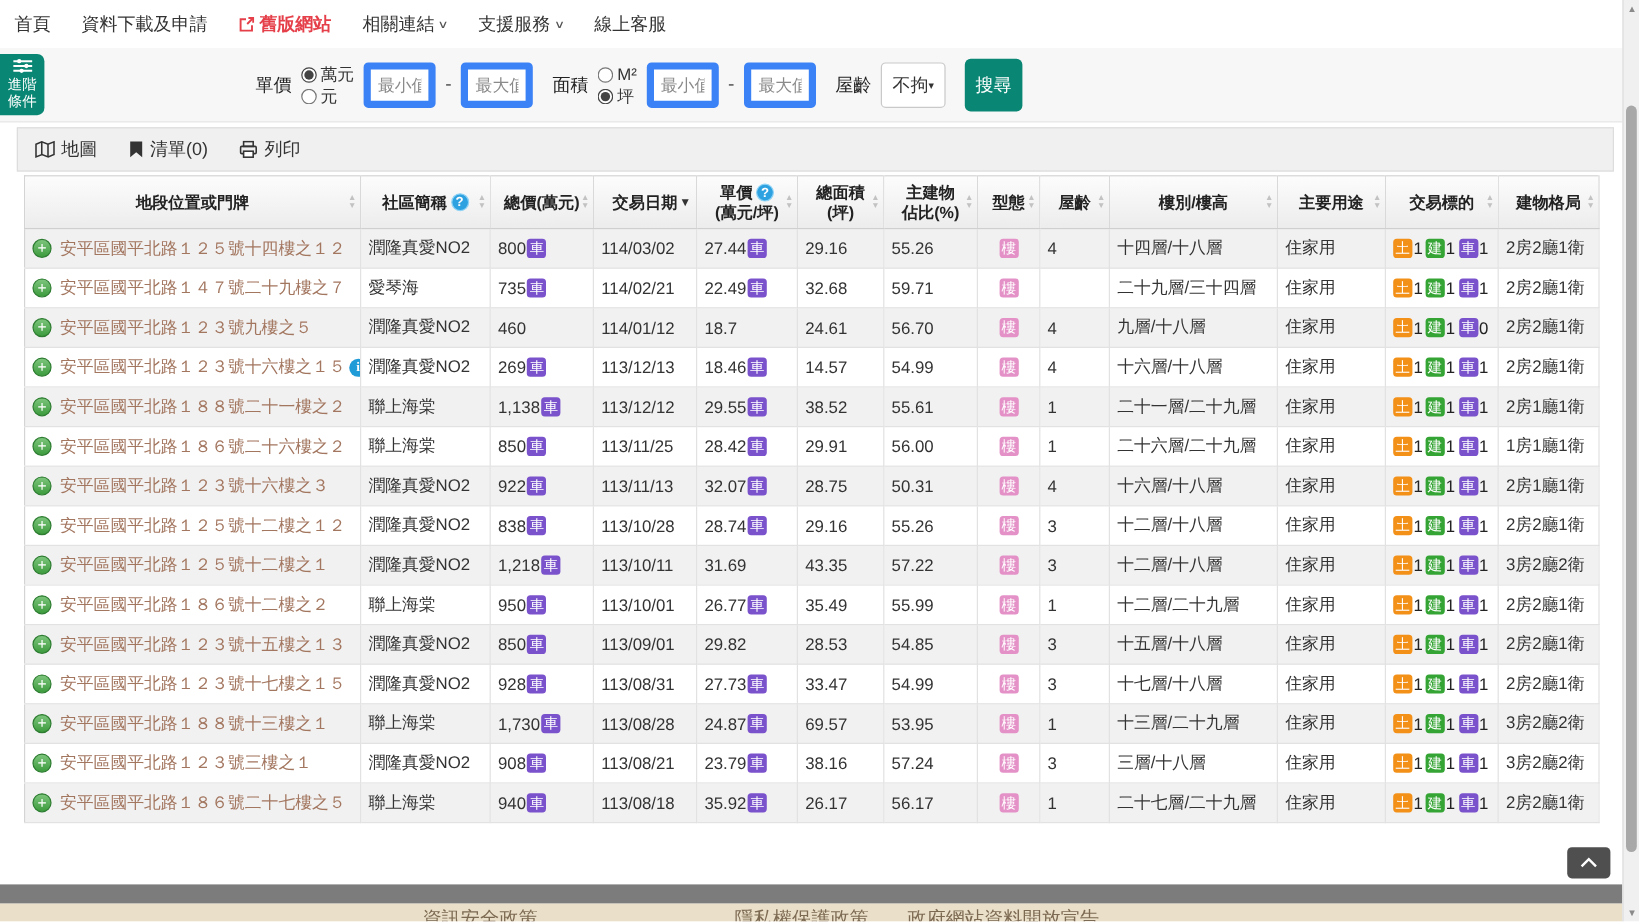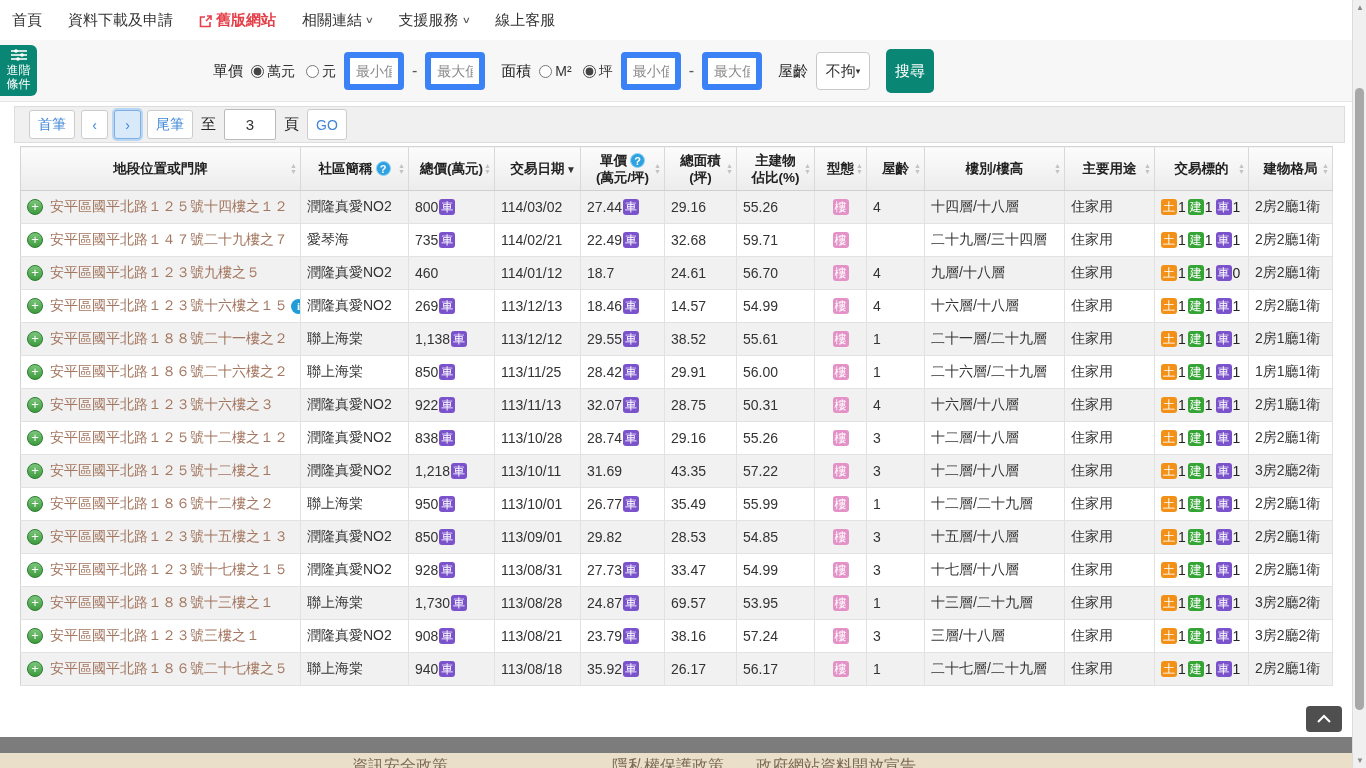--- a/index.html
+++ b/index.html
@@ -19,21 +19,21 @@
   .nav-item.nav-red{color:#e5404a;font-weight:bold;}
   .ext-icon{width:13px;height:13px;display:inline-block;}
   .caret{font-size:9px;color:#555;transform:scaleX(1.4);}
 
   
   .filterbar{position:absolute;top:40px;left:0;width:1352px;height:62px;background:#f7f7f7;border-bottom:1px solid #e7e7e7;z-index:5;}
   .adv-btn{position:absolute;left:0;top:5px;width:37px;min-height:50px;background:#0a8774;color:#fff;border:none;border-radius:0 6px 6px 0;font-size:12px;line-height:14px;padding:4px 5px 5px 5px;text-align:center;cursor:pointer;display:flex;flex-direction:column;align-items:center;gap:2px;}
   .adv-label{word-break:break-all;width:26px;}
   .filter-row{position:absolute;left:205px;top:0;height:62px;display:flex;align-items:center;gap:8px;}
   .f-label{font-size:15px;color:#222;margin-left:8px;}
-  .radio-stack{display:flex;flex-direction:row;justify-content:center;gap:11px;font-size:14px;}
+  .radio-stack{display:flex;flex-direction:column;justify-content:center;gap:1px;font-size:14px;}
   .radio-line{display:flex;align-items:center;gap:3px;cursor:pointer;line-height:17px;}
   .radio-line input{width:13px;height:13px;accent-color:#444;}
   .f-input{width:60px;height:38px;border:6px solid #3b82f6;border-radius:4px;background:#fff;font-size:14px;padding:0 6px;color:#333;}
   .f-input::placeholder{color:#8a8a8a;}
   .dash{color:#555;}
   .select-box{width:54px;height:38px;border:1px solid #c9c9c9;border-radius:4px;background:#fff;display:flex;align-items:center;justify-content:center;padding:0 6px;font-size:15px;cursor:pointer;}
   .sel-caret{font-size:9px;color:#333;}
   .search-btn{width:48px;height:44px;margin-left:8px;background:#0a8774;border:none;border-radius:5px;color:#fff;font-size:15px;cursor:pointer;}
 
   
@@ -168,29 +168,43 @@
       <span class="f-label">屋齡</span>
       <div class="select-box">
         <span>不拘</span>
         <span class="sel-caret">▾</span>
       </div>
       <button class="search-btn">搜尋</button>
     </div>
   </div>
 
   <div class="card-strip">
-    <div class="pager">
-      <button class="pg-btn">首筆</button>
-      <button class="pg-btn pg-sm">‹</button>
-      <button class="pg-btn pg-sm pg-focus">›</button>
-      <button class="pg-btn">尾筆</button>
-      <span class="pg-label">至</span>
-      <input class="pg-input" value="3" style="">
-      <span class="pg-label">頁</span>
-      <button class="pg-go">GO</button>
+    <div class="tools">
+      <span class="tool">
+        <svg width="17" height="15" viewBox="0 0 17 15" fill="none" stroke="#333" stroke-width="1.3">
+            <path d="M1 3.2 L5.8 1.2 L11 3.2 L16 1.2 V11.8 L11.2 13.8 L6 11.8 L1 13.8 Z"></path>
+            <line x1="5.8" y1="1.2" x2="5.8" y2="11.8"></line>
+            <line x1="11" y1="3.2" x2="11" y2="13.8"></line>
+          </svg>
+        <span>地圖</span>
+      </span>
+      <span class="tool">
+        <svg width="13" height="15" viewBox="0 0 13 15">
+            <path d="M1.5 1 H11.5 V14 L6.5 9.8 L1.5 14 Z" fill="#333"></path>
+          </svg>
+        <span>清單(0)</span>
+      </span>
+      <span class="tool">
+        <svg width="16" height="15" viewBox="0 0 16 15" fill="none" stroke="#333" stroke-width="1.3">
+            <rect x="4" y="1" width="8" height="4"></rect>
+            <rect x="1.5" y="5" width="13" height="6" rx="1"></rect>
+            <rect x="4" y="9" width="8" height="5" fill="#fff"></rect>
+          </svg>
+        <span>列印</span>
+      </span>
     </div>
   </div>
 
   <table class="grid">
     <thead>
         <tr id="thead-row">
           <th style="width: 280px;"><div class="th-in"><div class="th-l">
                 <span>地段位置或門牌</span>
               </div></div><span class="sort">
               <i>▲</i>

